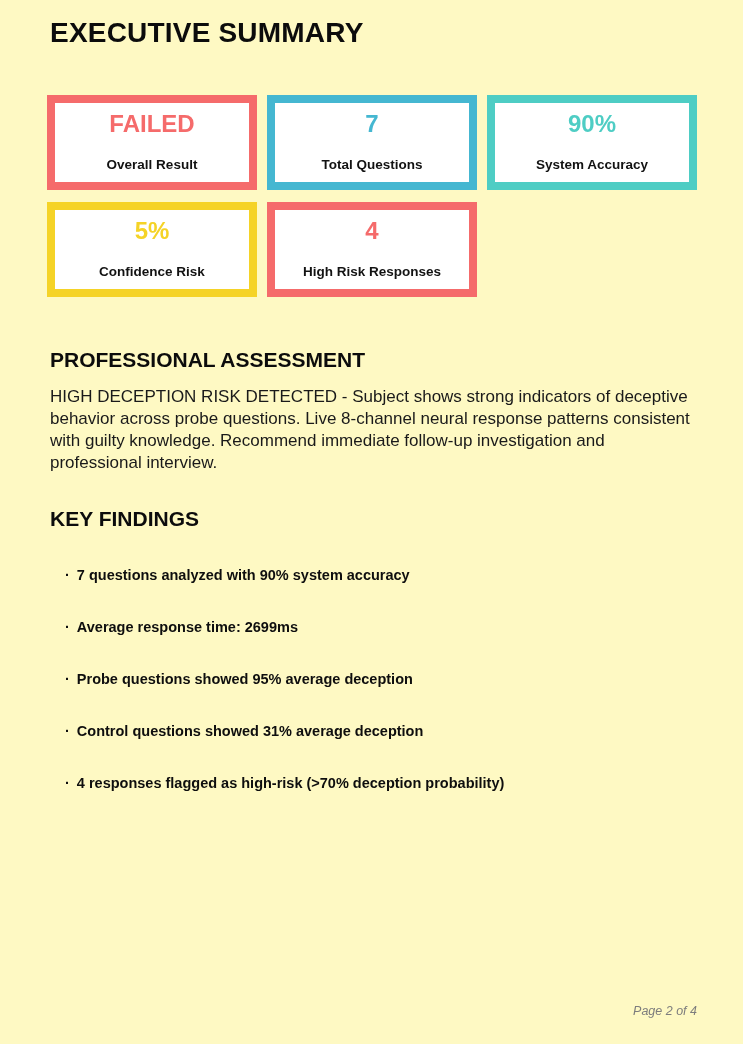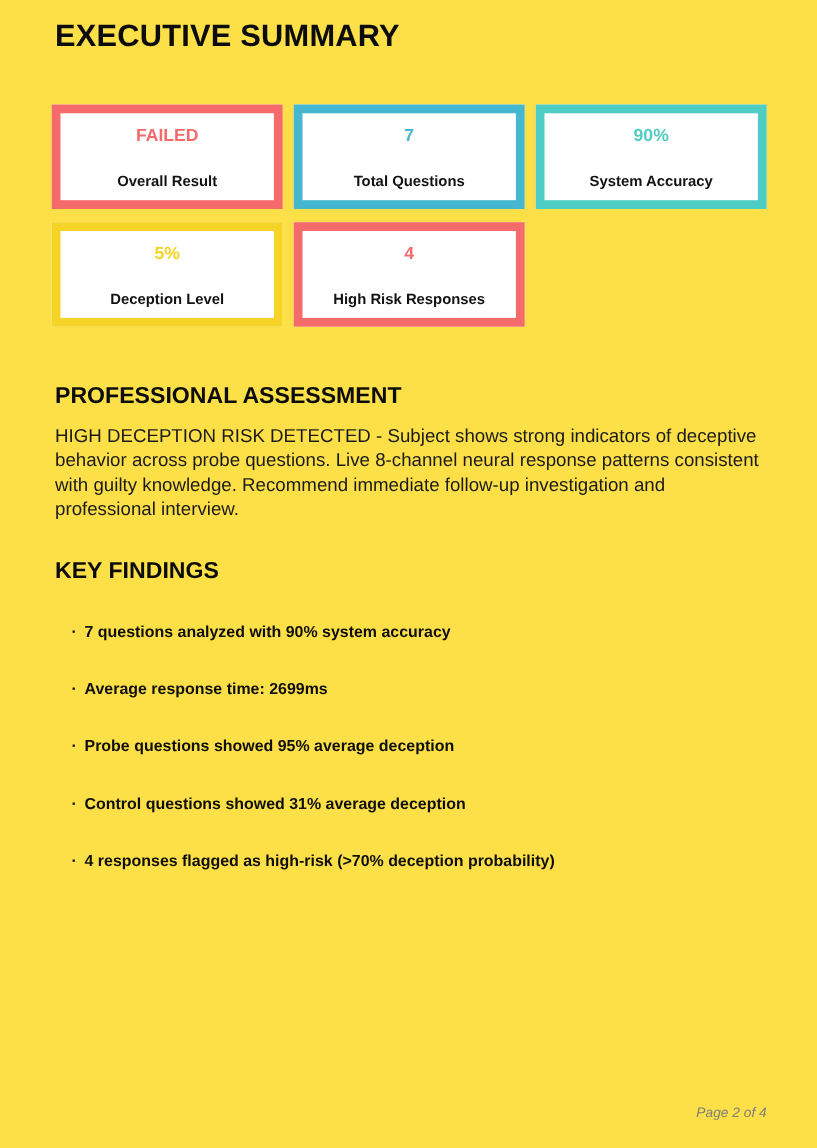--- a/index.html
+++ b/index.html
@@ -1,20 +1,20 @@
 <!DOCTYPE html>
 <html><head>
 <meta charset="utf-8">
 <style>
   html, body { margin: 0; padding: 0; background: #ffffff; }
   .page {
     position: relative;
     width: 743px;
     height: 1044px;
-    background: #fde047;
+    background: #fef9c3;
     font-family: "Liberation Sans", sans-serif;
     color: #111111;
     overflow: hidden;
     box-sizing: border-box;
   }
   .content { padding: 0 46px 0 47px; }
 
   h1.title {
     margin: 18px 0 0 3px;
     font-size: 28px;
@@ -36,21 +36,21 @@
     height: 95px;
     border: 8px solid #cccccc;
     background: #ffffff;
     display: flex;
     flex-direction: column;
     align-items: center;
     justify-content: center;
     text-align: center;
   }
   .metric-value {
-    font-size: 16px;
+    font-size: 24px;
     font-weight: bold;
     line-height: 20px;
   }
   .metric-label {
     margin-top: 24px;
     font-size: 13.5px;
     font-weight: bold;
     color: #121212;
     line-height: 14px;
   }
@@ -118,21 +118,21 @@
       <div class="metric-card" style="border-color: rgb(69, 183, 209);">
         <div class="metric-value" style="color: rgb(69, 183, 209);">7</div>
         <div class="metric-label">Total Questions</div>
       </div>
       <div class="metric-card" style="border-color: rgb(78, 205, 196);">
         <div class="metric-value" style="color: rgb(78, 205, 196);">90%</div>
         <div class="metric-label">System Accuracy</div>
       </div>
       <div class="metric-card" style="border-color: rgb(245, 211, 39);">
         <div class="metric-value" style="color: rgb(245, 211, 39);">5%</div>
-        <div class="metric-label">Deception Level</div>
+        <div class="metric-label">Confidence Risk</div>
       </div>
       <div class="metric-card" style="border-color: rgb(245, 107, 107);">
         <div class="metric-value" style="color: rgb(245, 107, 107);">4</div>
         <div class="metric-label">High Risk Responses</div>
       </div>
     </div>
 
     <h2 class="section-heading pa-heading">PROFESSIONAL ASSESSMENT</h2>
     <p class="assessment-body">HIGH DECEPTION RISK DETECTED - Subject shows strong indicators of deceptive behavior across probe questions. Live 8-channel neural response patterns consistent with guilty knowledge. Recommend immediate follow-up investigation and professional interview.</p>
 

